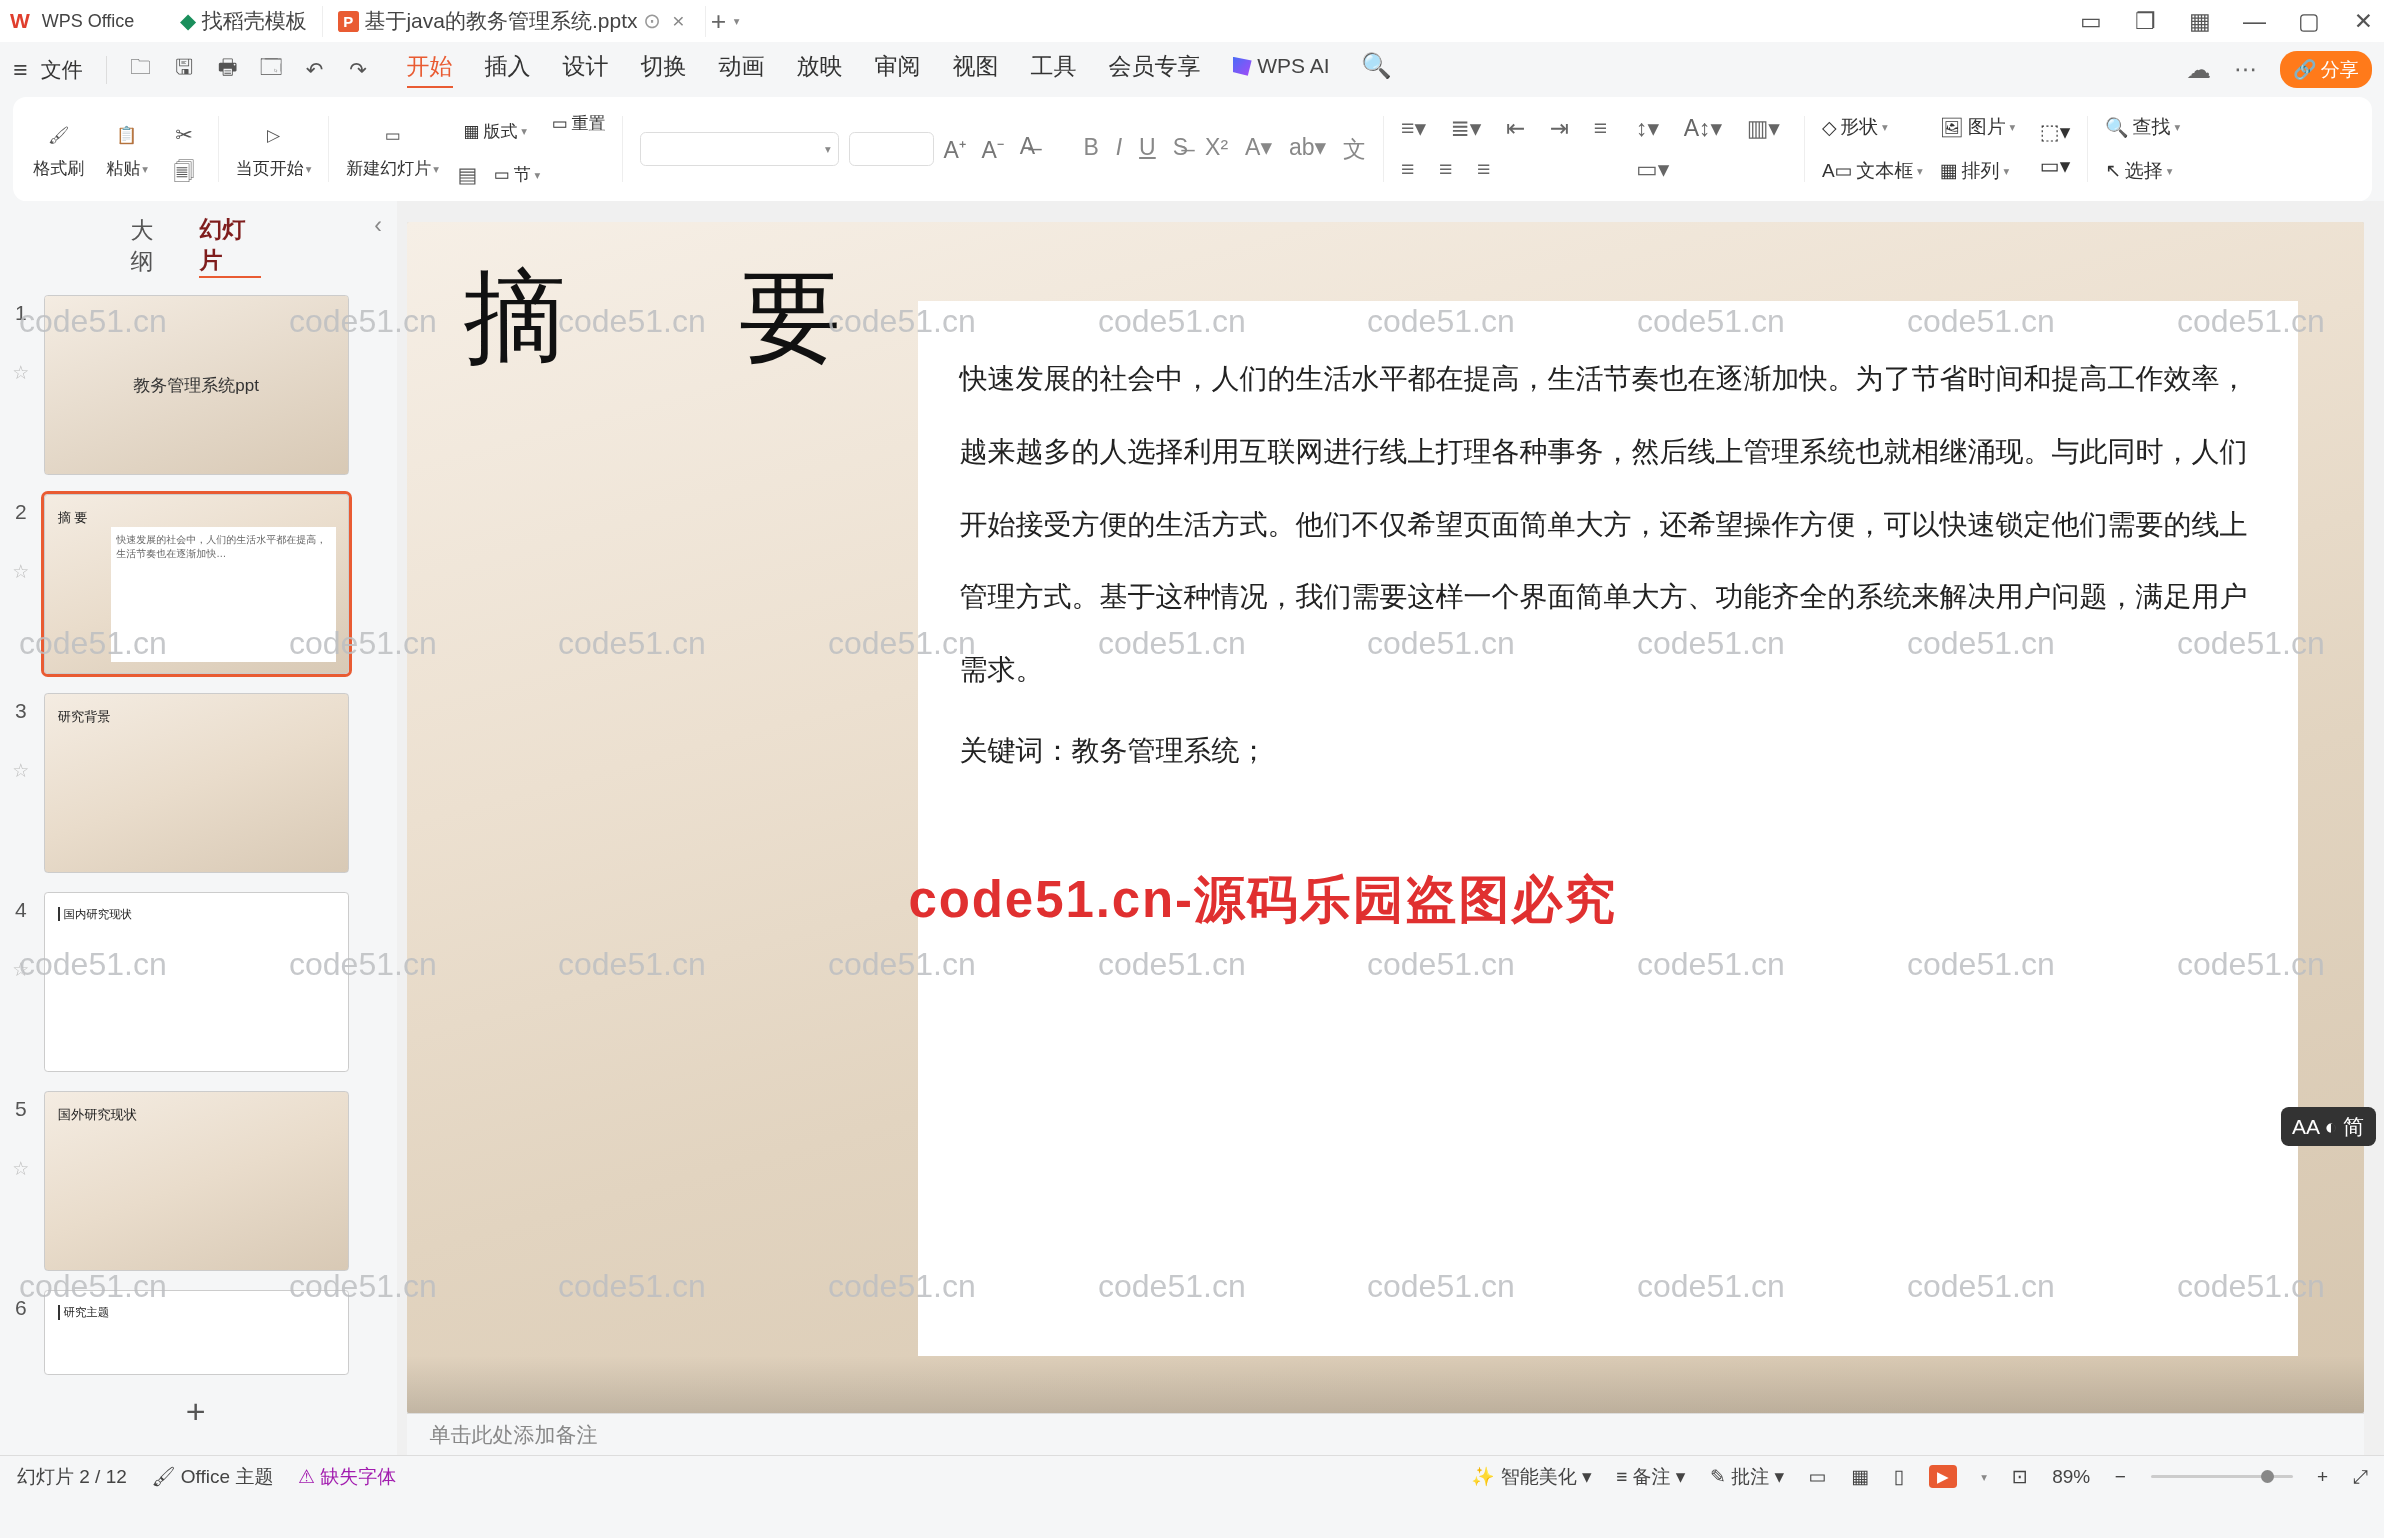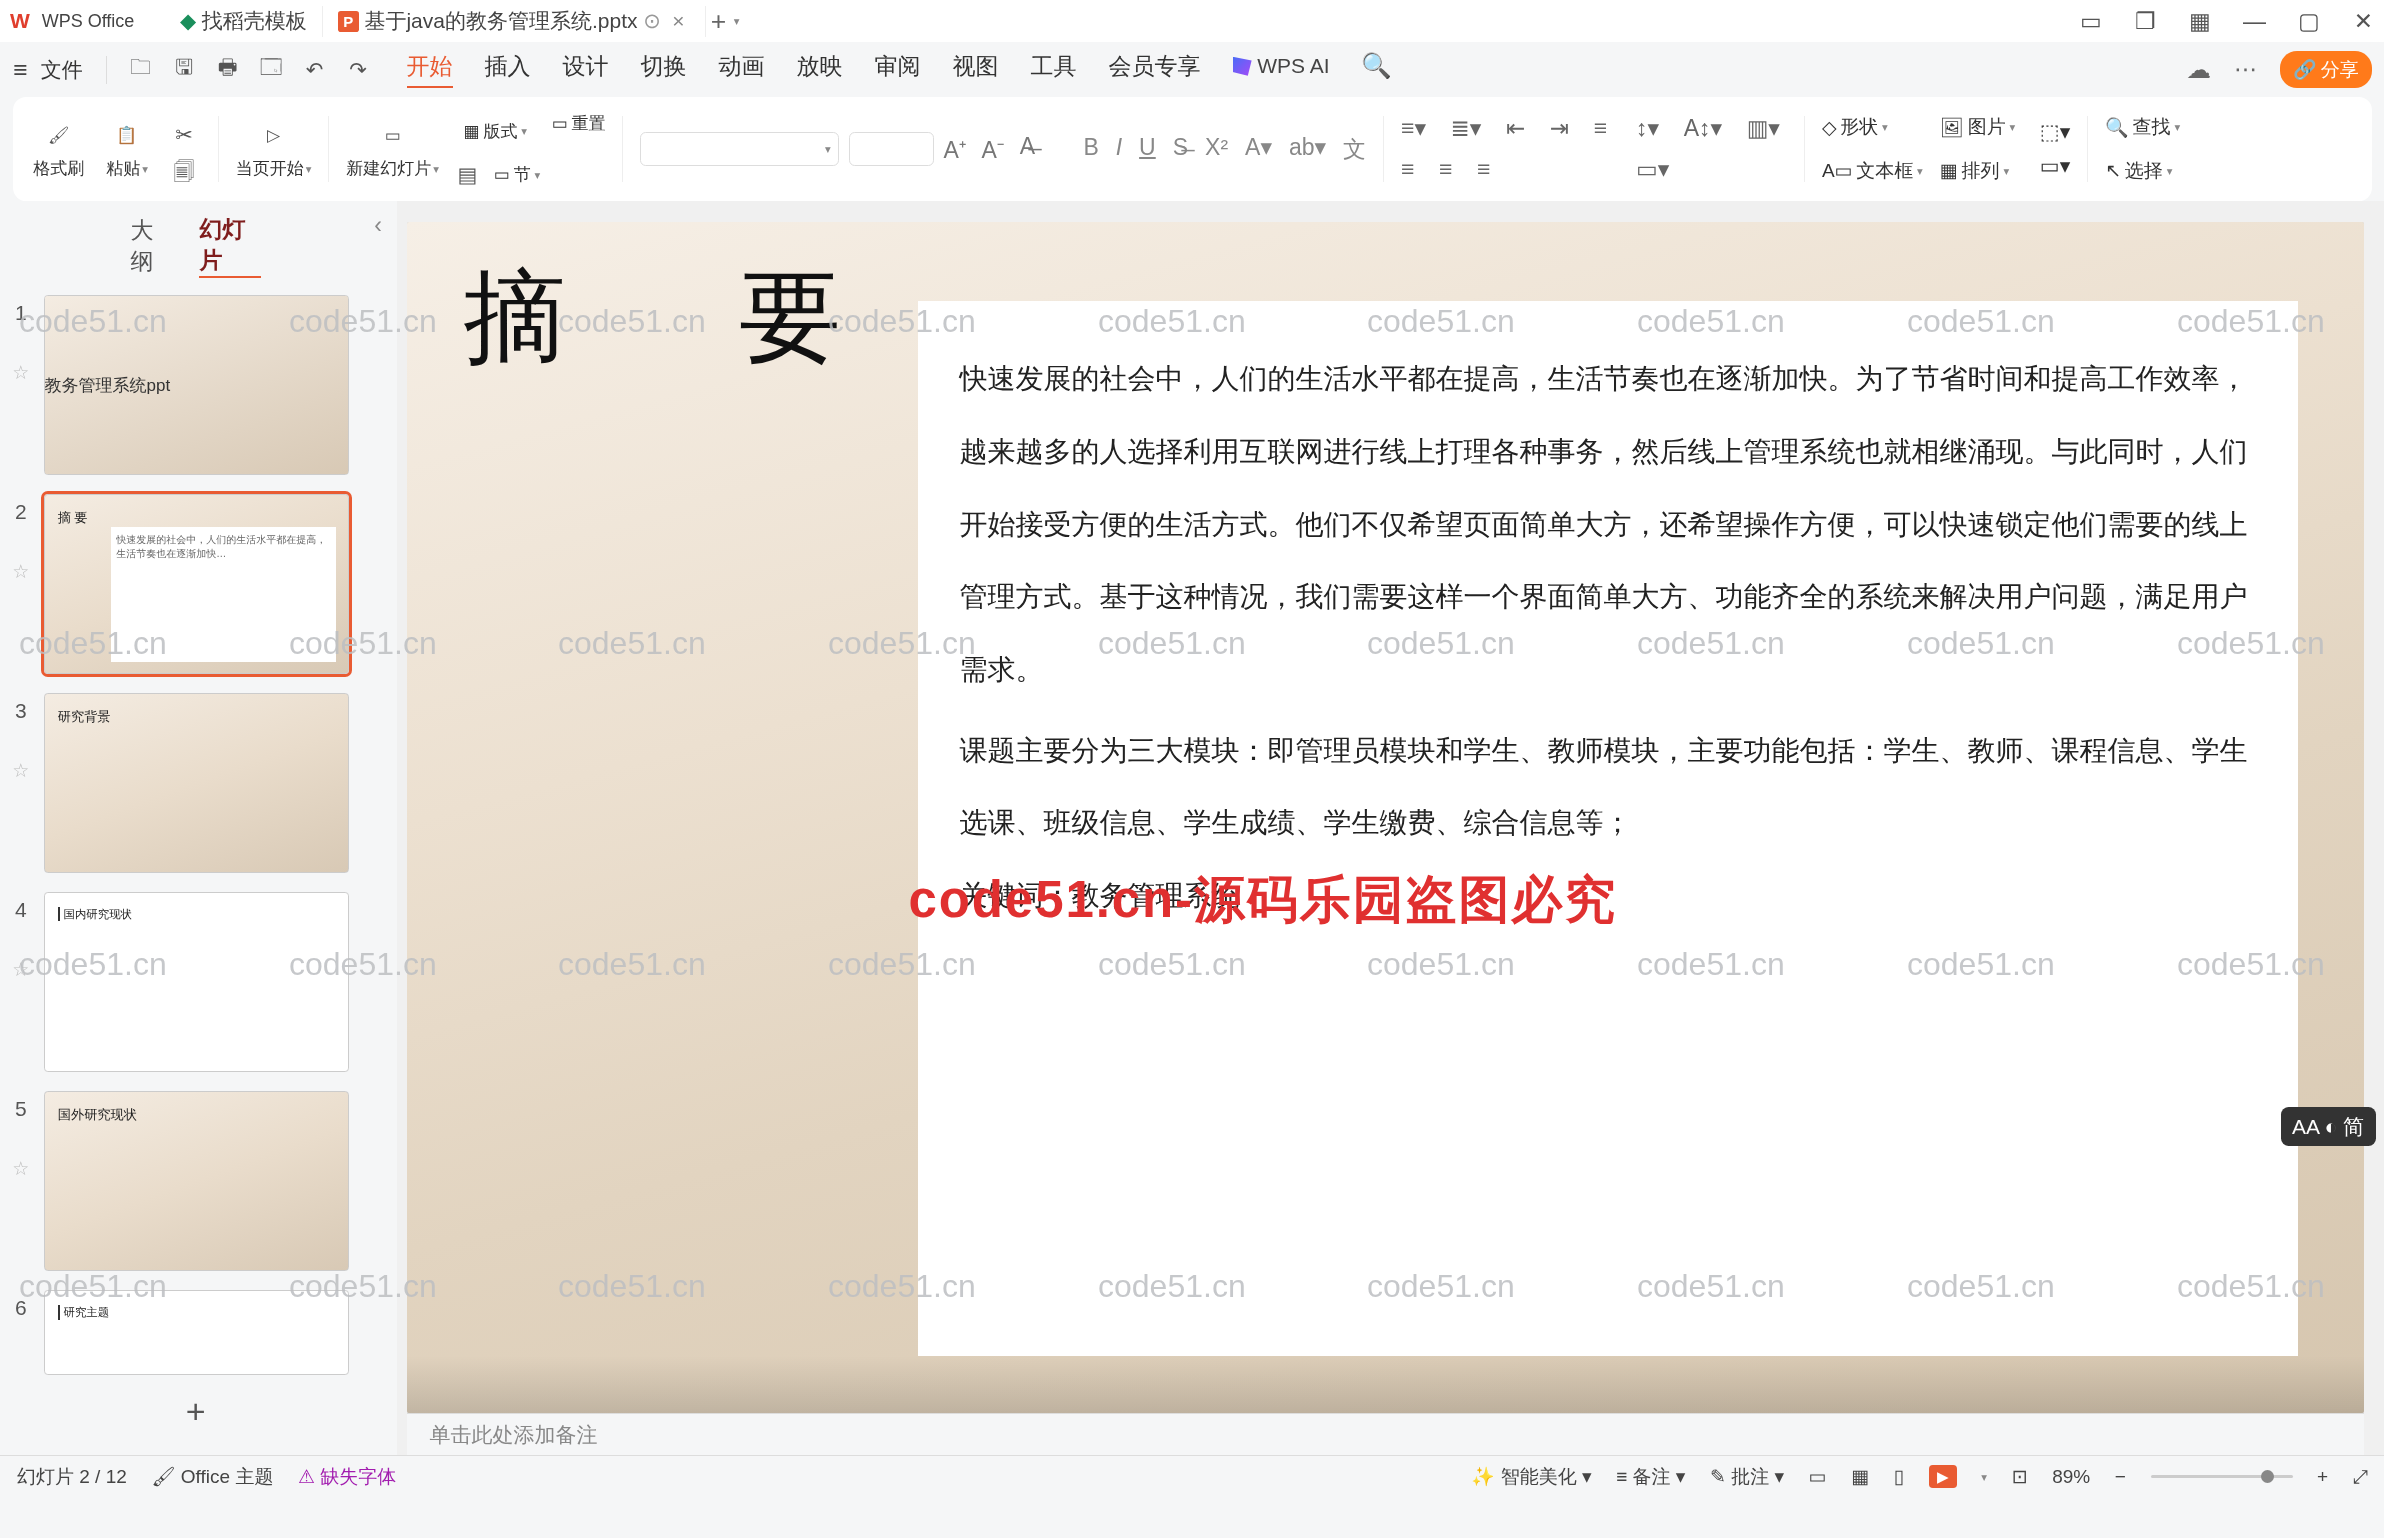--- a/index.html
+++ b/index.html
@@ -295,21 +295,21 @@
       <span class="st active">幻灯片</span>
     </div>
     <span class="collapse">‹</span>
     <div class="thumbs">
       <div class="thumb-row">
           <div class="thumb-num">
             <span>1</span>
             <span class="thumb-star">☆</span>
           </div>
         <div class="thumb">
-            <div style="position:absolute;inset:0;display:flex;align-items:center;font-size:17px;background:linear-gradient(160deg,#f4ece2,#d8c9b5)">
+            <div style="position:absolute;inset:0;display:flex;align-items:center;justify-content:center;font-size:17px;background:linear-gradient(160deg,#f4ece2,#d8c9b5)">
               <span>教务管理系统ppt</span>
             </div>
           </div>
         </div>
       <div class="thumb-row">
           <div class="thumb-num">
             <span>2</span>
             <span class="thumb-star">☆</span>
           </div>
         <div class="thumb selected">
@@ -357,21 +357,20 @@
     <div class="add-slide">+</div>
   </div>
 
   <div class="canvas-wrap">
     <div class="canvas">
       <div class="slide">
         <div class="slide-title">摘    要</div>
         <div class="text-panel">
           <p>快速发展的社会中，人们的生活水平都在提高，生活节奏也在逐渐加快。为了节省时间和提高工作效率，越来越多的人选择利用互联网进行线上打理各种事务，然后线上管理系统也就相继涌现。与此同时，人们开始接受方便的生活方式。他们不仅希望页面简单大方，还希望操作方便，可以快速锁定他们需要的线上管理方式。基于这种情况，我们需要这样一个界面简单大方、功能齐全的系统来解决用户问题，满足用户需求。</p>
           <div class="spacer"></div>
-          <p>课题主要分为三大模块：即管理员模块和学生、教师模块，主要功能包括：学生、教师、课程信息、学生选课、班级信息、学生成绩、学生缴费、综合信息等；</p>
           <p>关键词：教务管理系统；</p>
         </div>
       </div>
       <div class="red-overlay">code51.cn-源码乐园盗图必究</div>
     </div>
     <div class="notes-bar">
         <span>单击此处添加备注</span>
       </div>
   </div>
 </div>

